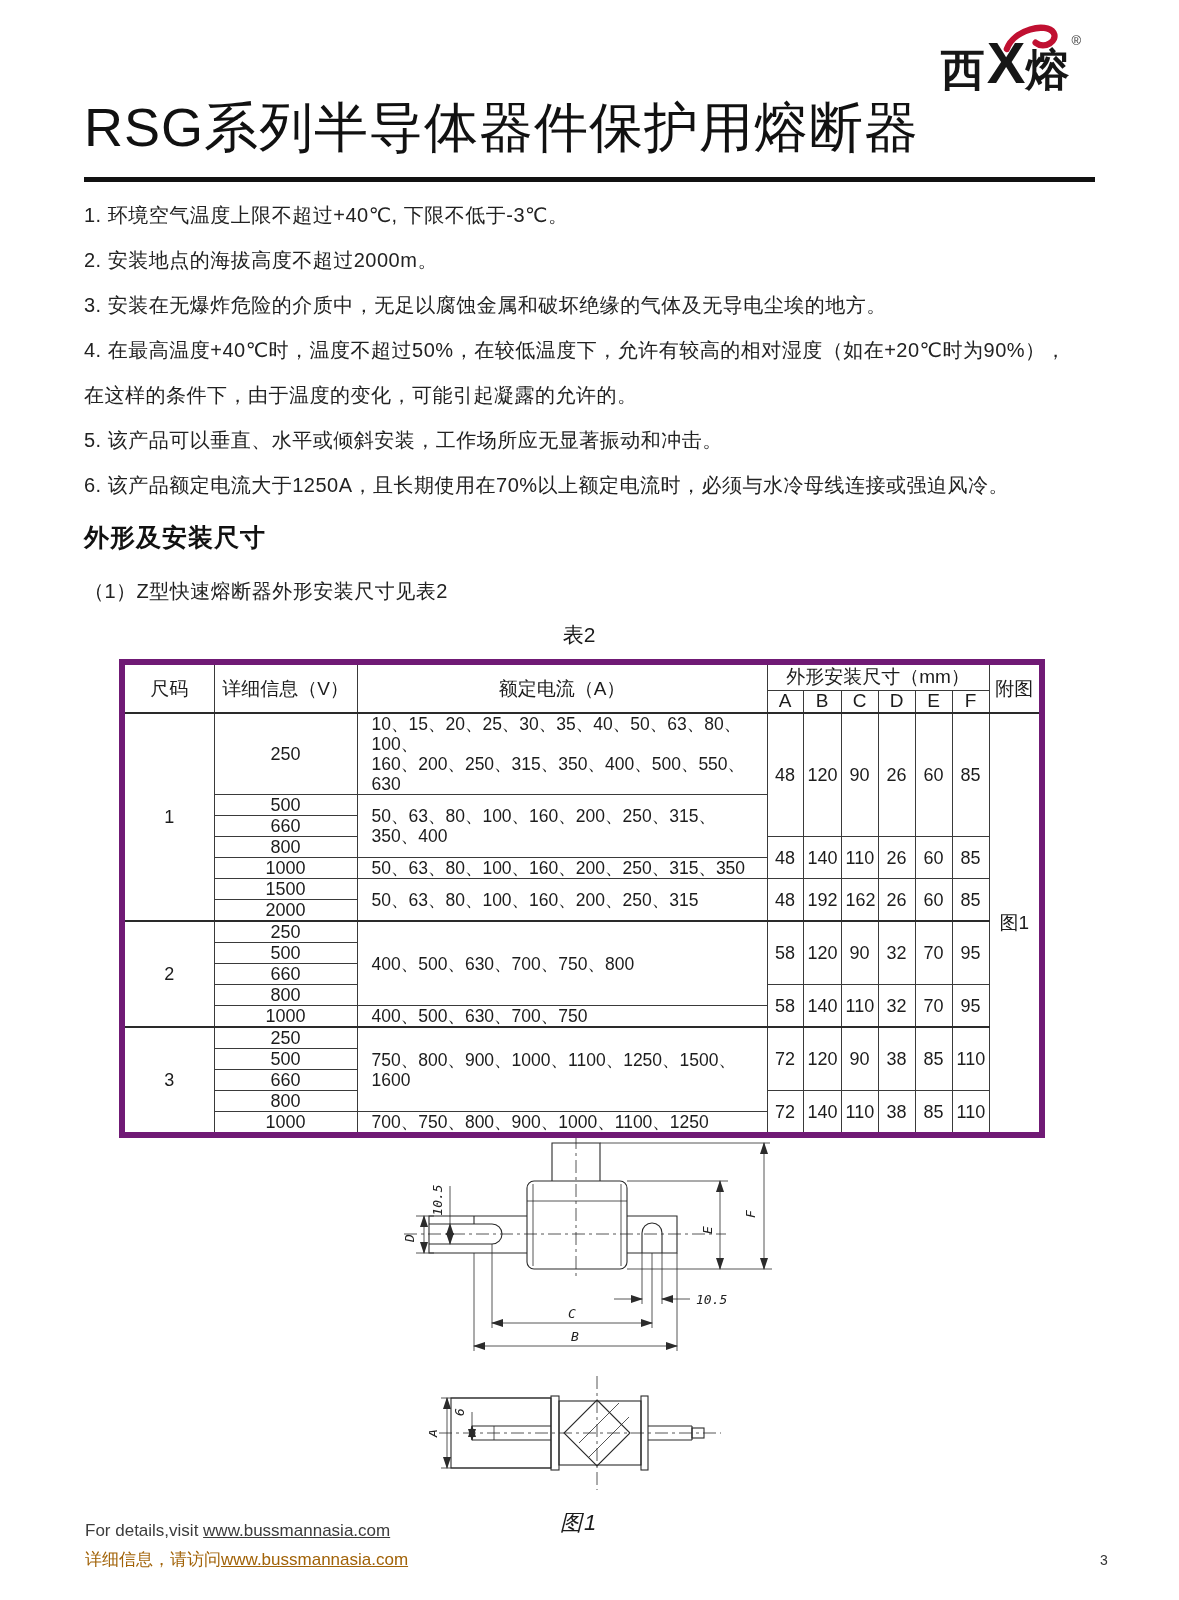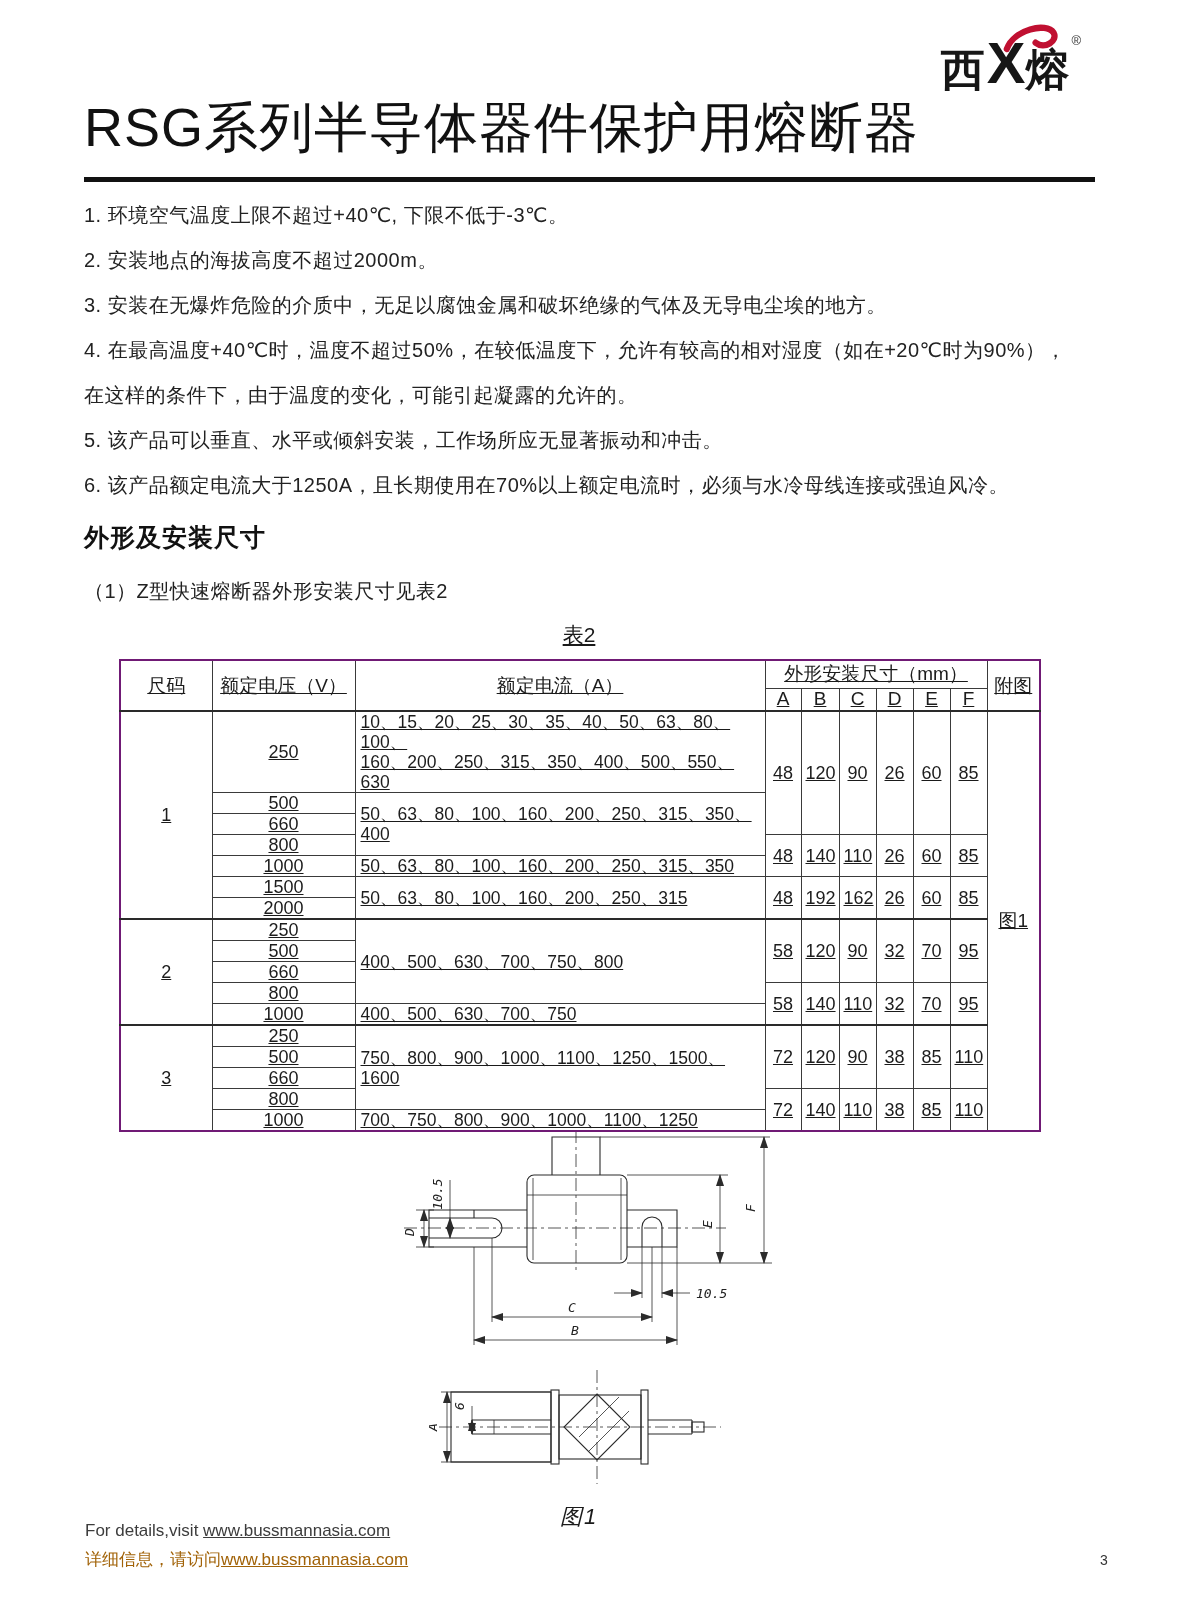--- a/index.html
+++ b/index.html
@@ -22,31 +22,31 @@
   
   .doc-title { margin-top:92px; font-size:54px; font-weight:400; letter-spacing:1px; color:#111; }
   .title-rule { margin-top:12px; height:5px; background:#111; width:100%; }
 
   
   h2.sec { margin-top:24px; font-size:25px; font-weight:600; color:#111; letter-spacing:1px; }
   .cond p { margin-top:22px; font-size:20px; line-height:23px; color:#222; letter-spacing:0.5px; }
   .note { margin-top:24px; font-size:20px; color:#222; letter-spacing:0.5px; }
 
   
-  .tblwrap { width:920px; margin:16px 0 0 35px;text-decoration:underline; }
+  .tblwrap { width:920px; margin:16px 0 0 35px; }
   .tbl-caption { text-align:center; font-size:21px; color:#1a1a1a; margin-bottom:10px; }
   table.spec { border-collapse:collapse; width:920px; table-layout:fixed; }
   table.spec th, table.spec td {
     border:1px solid #3a3a3a; text-align:center; vertical-align:middle;
     font-size:18px; font-weight:400; color:#1c1c1c; padding:0 4px; height:21px; line-height:20px;
   }
-  table.spec { border:2px solid #701a75; }
+  table.spec { border:6px solid #701a75; }
   table.spec thead th { font-size:19px; height:28px; }
   table.spec thead tr.sub th { height:23px; border-bottom:2px solid #2a2a2a; }
-  table.spec td.cur { text-align:left; padding-left:5px; font-size:17.5px; letter-spacing:0; }
+  table.spec td.cur { text-align:left; padding-left:14px; font-size:17.5px; letter-spacing:0; }
   table.spec tr.tall td { height:42px; }
   table.spec tr.gstart td { border-top:2px solid #2a2a2a; }
   table.spec td.fig { font-size:19px; }
 
   
   .figures { width:920px; margin-left:35px; text-align:center;font-style:italic; }
   .figures svg { display:block; margin:0 auto; }
   .fig-top { margin-top:6px; }
   .fig-caption { margin-top:10px; font-size:22px; color:#1a1a1a; letter-spacing:2px; }
   svg .ln  { stroke:#2b2b2b; stroke-width:1.1; fill:none; }
@@ -107,21 +107,21 @@
           <col style="width:38px">
           <col style="width:37px">
         <col style="width:37px">
           <col style="width:37px">
           <col style="width:37px">
         <col style="width:53px">
       </colgroup>
       <thead>
         <tr>
           <th rowspan="2">尺码</th>
-          <th rowspan="2">额定电压（V）</th>
+          <th rowspan="2">详细信息（V）</th>
           <th rowspan="2">额定电流（A）</th>
           <th colspan="6">外形安装尺寸（mm）</th>
           <th rowspan="2">附图</th>
         </tr>
         <tr class="sub">
           <th>A</th>
           <th>B</th>
           <th>C</th>
           <th>D</th>
           <th>E</th>

